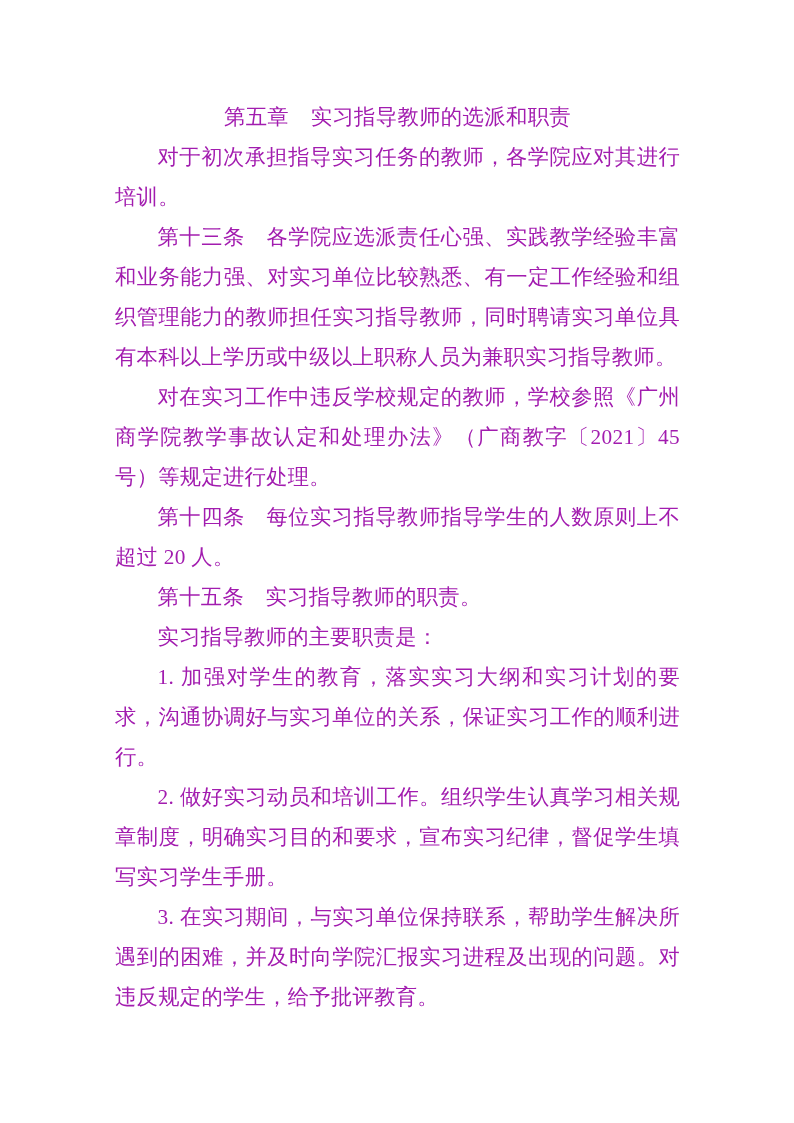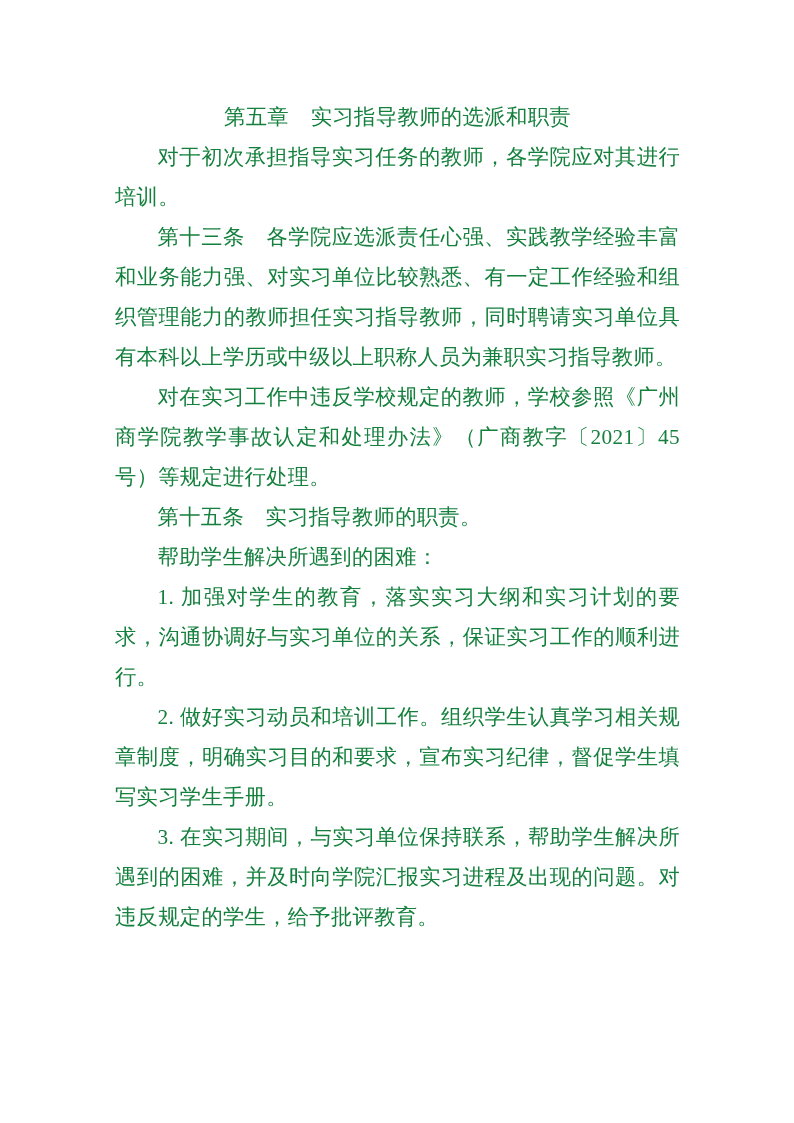--- a/index.html
+++ b/index.html
@@ -9,21 +9,21 @@
   }
   .page {
     position: relative;
     width: 794px;
     height: 1123px;
     background: #ffffff;
     box-sizing: border-box;
     padding: 97px 114px 0 115px;
     overflow: hidden;
     font-family: "Liberation Serif", serif;
-    color: #15803d;
+    color: #a21caf;
   }
   .doc-title {
     margin: 0;
     font-size: 21.4px;
     font-weight: normal;
     line-height: 40px;
     text-align: center;
     letter-spacing: 0.3px;
     white-space: nowrap;
   }
@@ -43,23 +43,24 @@
 
 <div class="page">
   <h1 class="doc-title">第五章　实习指导教师的选派和职责</h1>
 
   <p class="para">对于初次承担指导实习任务的教师，各学院应对其进行培训。</p>
 
   <p class="para">第十三条　各学院应选派责任心强、实践教学经验丰富和业务能力强、对实习单位比较熟悉、有一定工作经验和组织管理能力的教师担任实习指导教师，同时聘请实习单位具有本科以上学历或中级以上职称人员为兼职实习指导教师。</p>
 
   <p class="para">对在实习工作中违反学校规定的教师，学校参照《广州商学院教学事故认定和处理办法》（广商教字〔2021〕45 号）等规定进行处理。</p>
 
+  <p class="para">第十四条　每位实习指导教师指导学生的人数原则上不超过 20 人。</p>
 
   <p class="para">第十五条　实习指导教师的职责。</p>
 
-  <p class="para">帮助学生解决所遇到的困难：</p>
+  <p class="para">实习指导教师的主要职责是：</p>
 
   <p class="para">1. 加强对学生的教育，落实实习大纲和实习计划的要求，沟通协调好与实习单位的关系，保证实习工作的顺利进行。</p>
 
   <p class="para">2. 做好实习动员和培训工作。组织学生认真学习相关规章制度，明确实习目的和要求，宣布实习纪律，督促学生填写实习学生手册。</p>
 
   <p class="para">3. 在实习期间，与实习单位保持联系，帮助学生解决所遇到的困难，并及时向学院汇报实习进程及出现的问题。对违反规定的学生，给予批评教育。</p>
 </div>
 
 </body></html>

